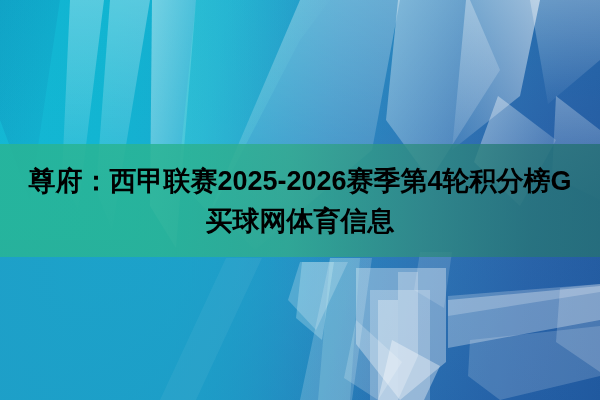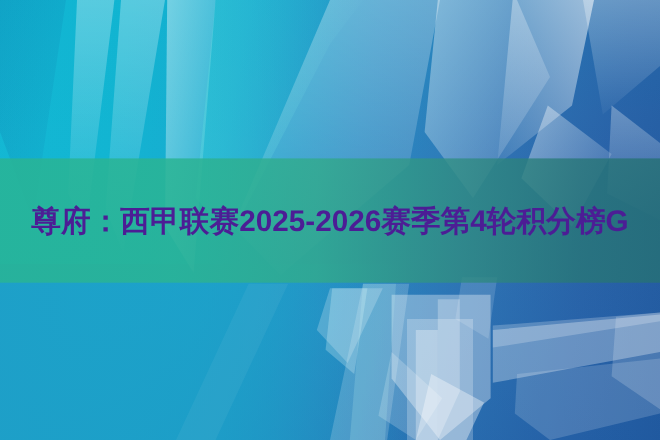--- a/index.html
+++ b/index.html
@@ -81,21 +81,21 @@
     width: 600px;
     height: 113px;
     display: flex;
     flex-direction: column;
     align-items: center;
     justify-content: center;
     box-sizing: border-box;
     padding: 0 6px;
   }
   .title-line {
-    color: #4c1d95;
+    color: #000000;
     font-weight: bold;
     font-size: 27px;
     line-height: 40px;
     letter-spacing: 0px;
     white-space: nowrap;
     text-align: center;
   }
 </style>
 </head>
 <body>
@@ -169,15 +169,16 @@
 
       <polygon points="392,340 440,366 424,400 378,400" fill="#ffffff" fill-opacity="0.36"></polygon>
       <polygon points="420,252 452,252 444,308 414,290" fill="#ffffff" fill-opacity="0.14"></polygon>
     </svg>
   </div>
 
   <div class="band"></div>
 
   <div class="title-wrap">
     <div class="title-line">尊府：西甲联赛2025-2026赛季第4轮积分榜G</div>
+    <div class="title-line">买球网体育信息</div>
   </div>
 
 </div>
 
 </body></html>

